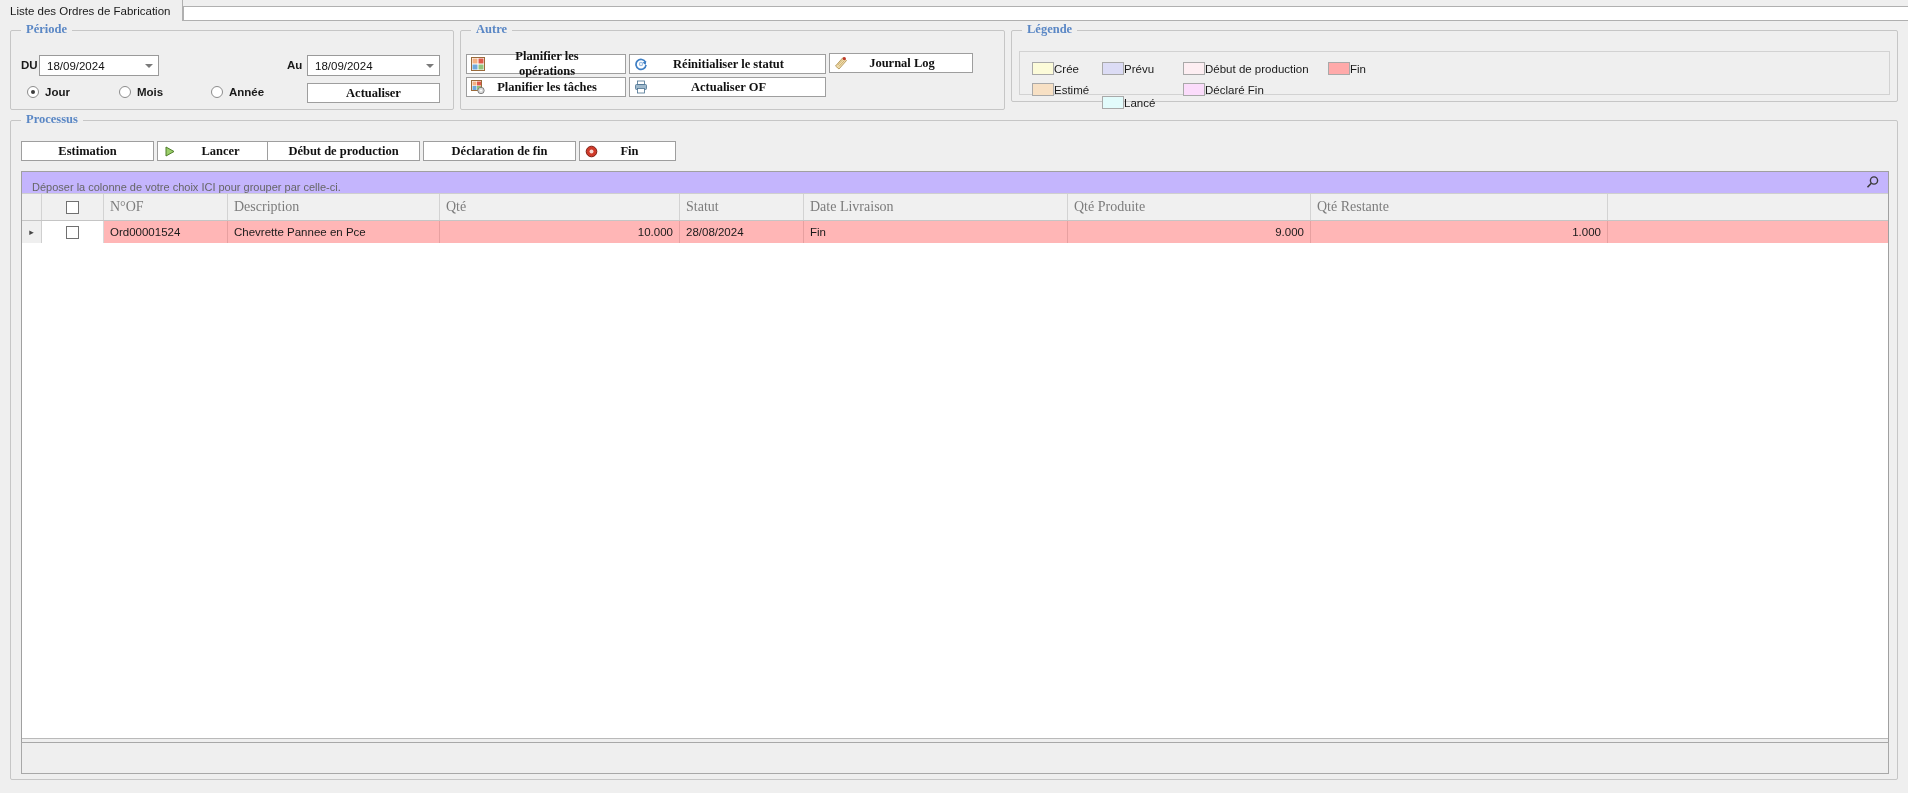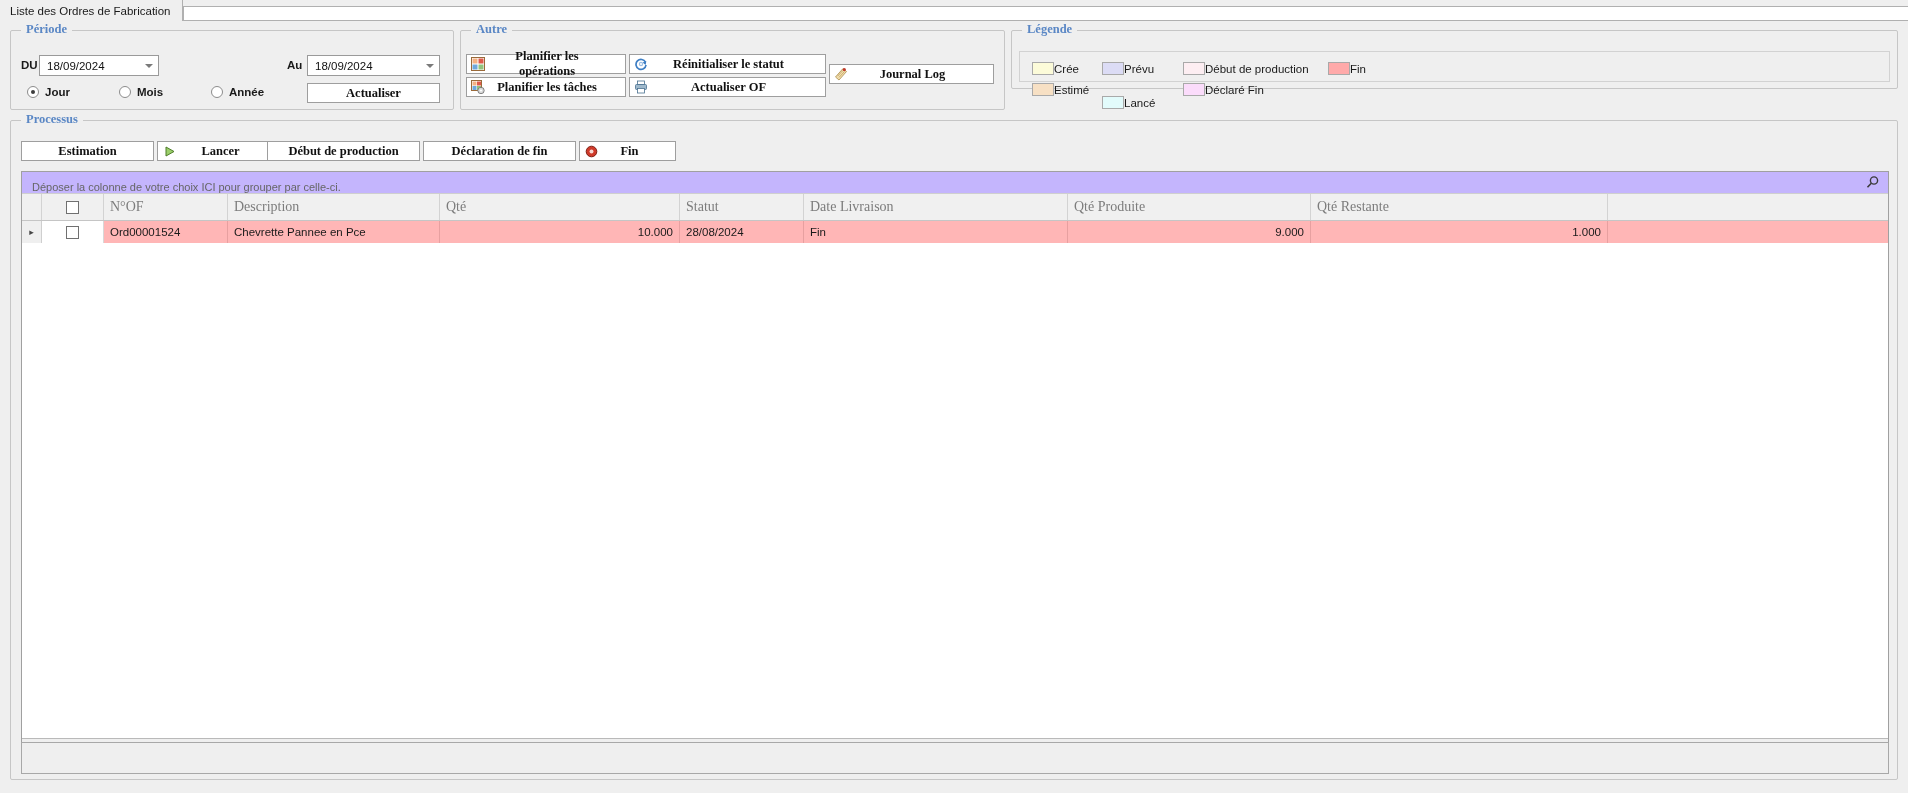--- a/index.html
+++ b/index.html
@@ -135,24 +135,24 @@
     color: #111;
     cursor: default;
   }
   .btn-ico .ico { width: 22px; flex: none; display: flex; align-items: center; justify-content: center; }
   .btn-ico .cap { flex: 1; text-align: center; padding-right: 20px; }
 
   #btn-plan-op   { left: 5px;   top: 23px; width: 160px; height: 20px; }
   #btn-plan-tch  { left: 5px;   top: 46px; width: 160px; height: 20px; }
   #btn-reinit    { left: 168px; top: 23px; width: 197px; height: 20px; }
   #btn-impr      { left: 168px; top: 46px; width: 197px; height: 20px; }
-  #btn-journal   { left: 368px; top: 33px; width: 165px; height: 20px; }
-
-  
-  #gb-legende { left: 1011px; top: 30px; width: 887px; height: 59px; }
+  #btn-journal   { left: 368px; top: 22px; width: 144px; height: 20px; }
+
+  
+  #gb-legende { left: 1011px; top: 30px; width: 887px; height: 72px; }
   .legend-panel {
     position: absolute;
     left: 7px; top: 20px; right: 7px; bottom: 6px;
     border: 1px solid #d2d2d2;
     background: #efefef;
   }
   .legend-item {
     position: absolute;
     display: flex; align-items: center; 
     font-size: 11.5px; color: #1a1a1a;

